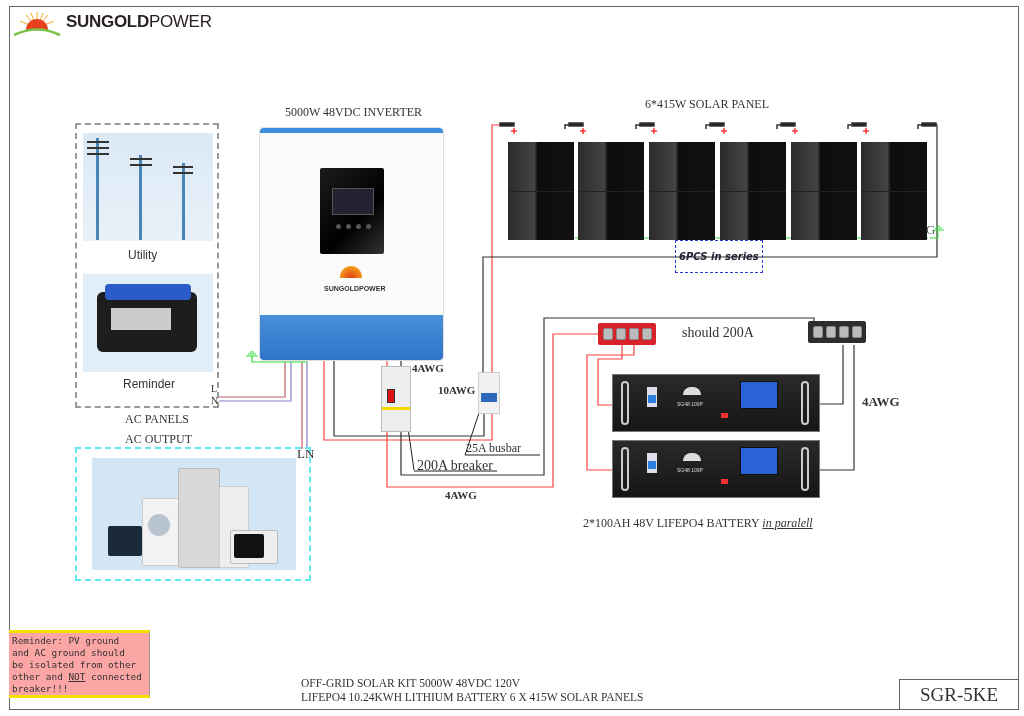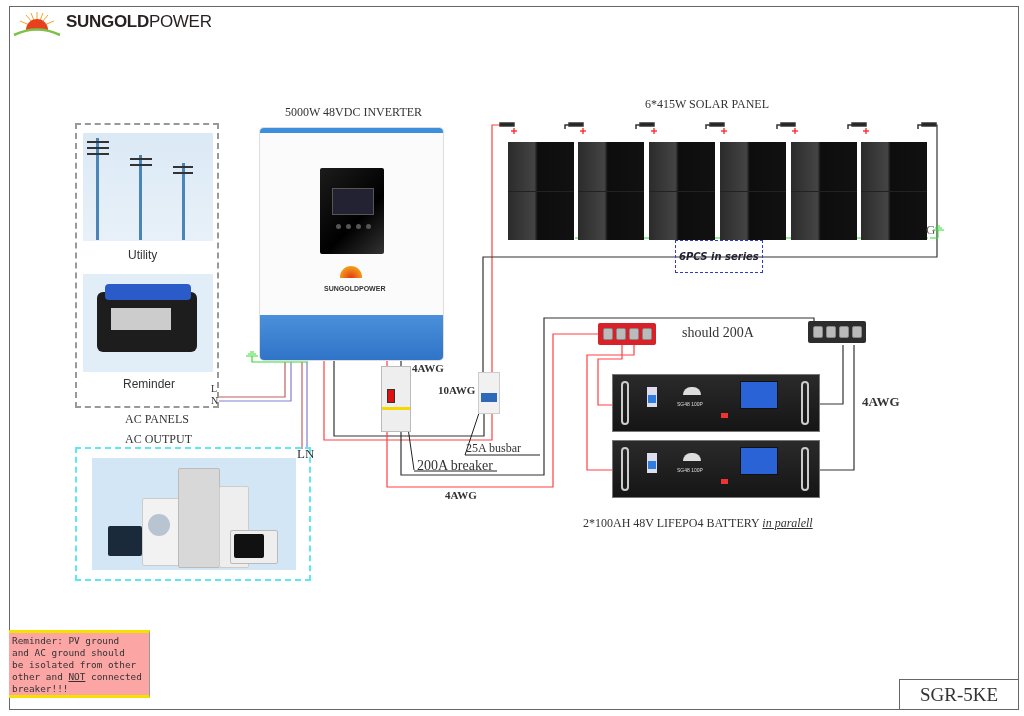--- a/index.html
+++ b/index.html
@@ -273,14 +273,16 @@
   <p>
     <span>Reminder: PV ground</span><br>
     <span>and AC ground should</span><br>
     <span>be isolated from other</span><br>
     <span>other and </span><u>NOT</u><span> connected</span><br>
     <span>breaker!!!</span>
   </p>
 </div>
 
 <div class="lbl" style="left:301px;top:676px;font-size:11.5px;line-height:14px">
+  <div>OFF-GRID SOLAR KIT 5000W 48VDC 120V</div>
+  <div>LIFEPO4 10.24KWH LITHIUM BATTERY 6 X 415W SOLAR PANELS</div>
 </div>
 <div class="abs model-box">SGR-5KE</div>
 
 </body></html>

